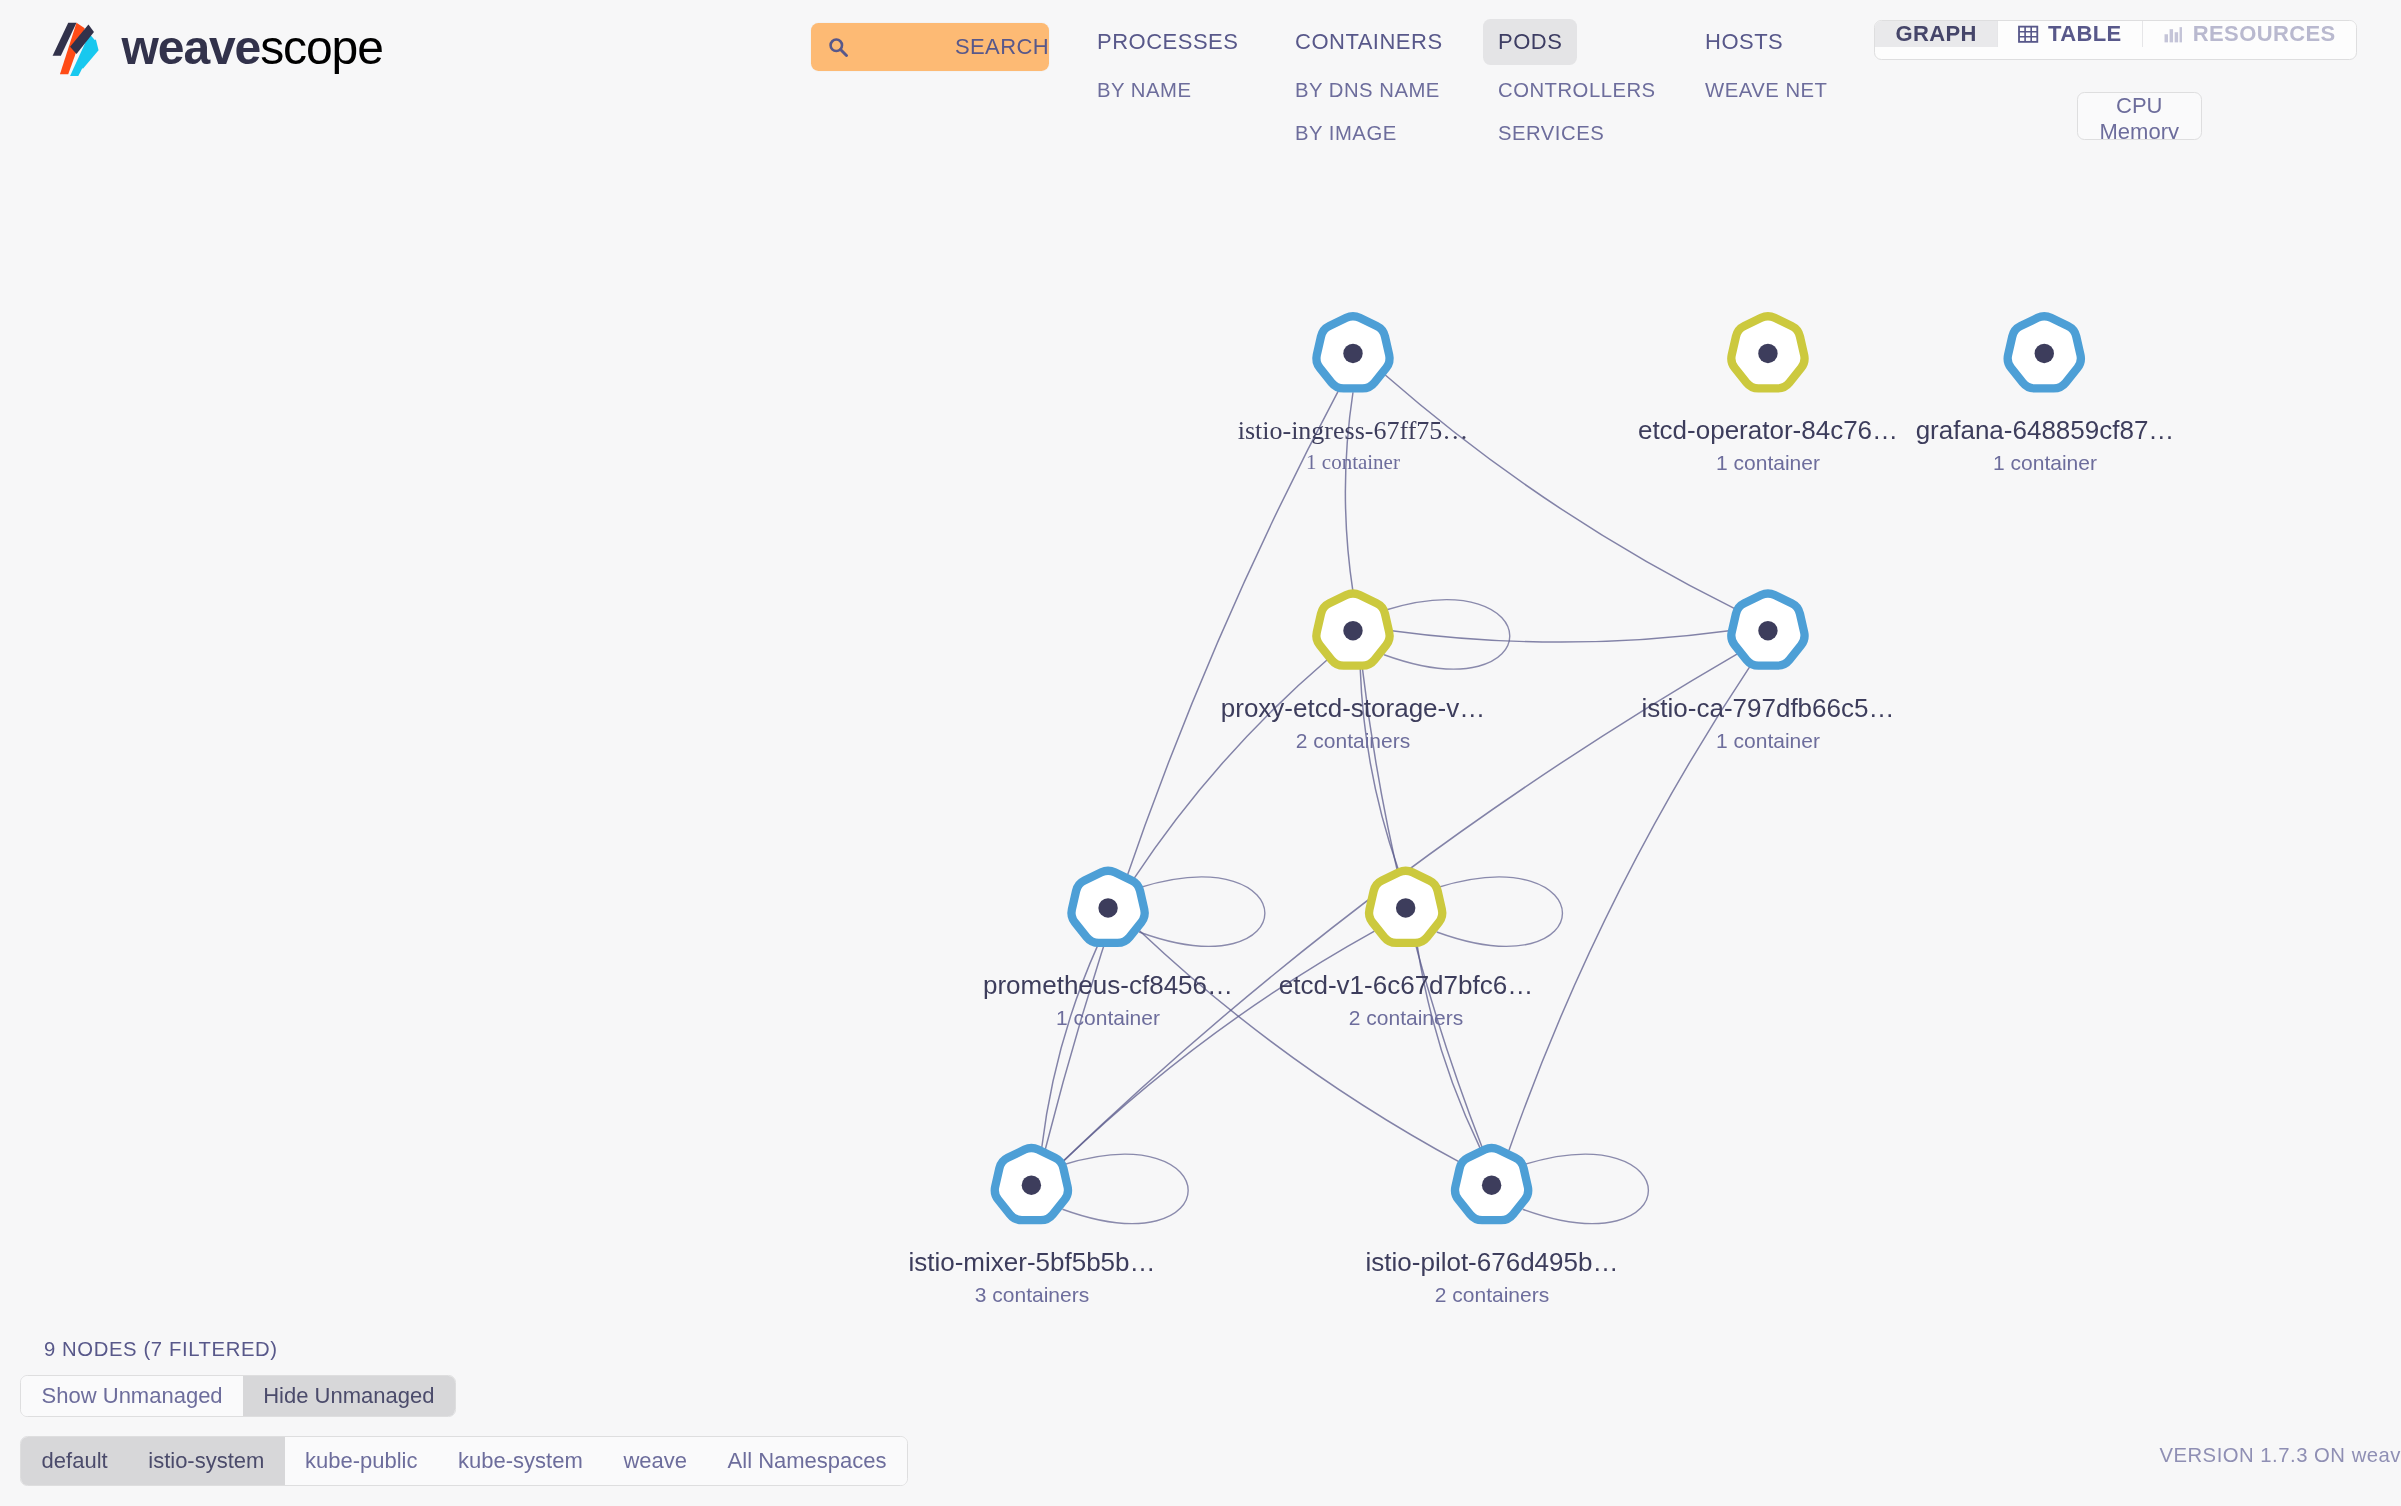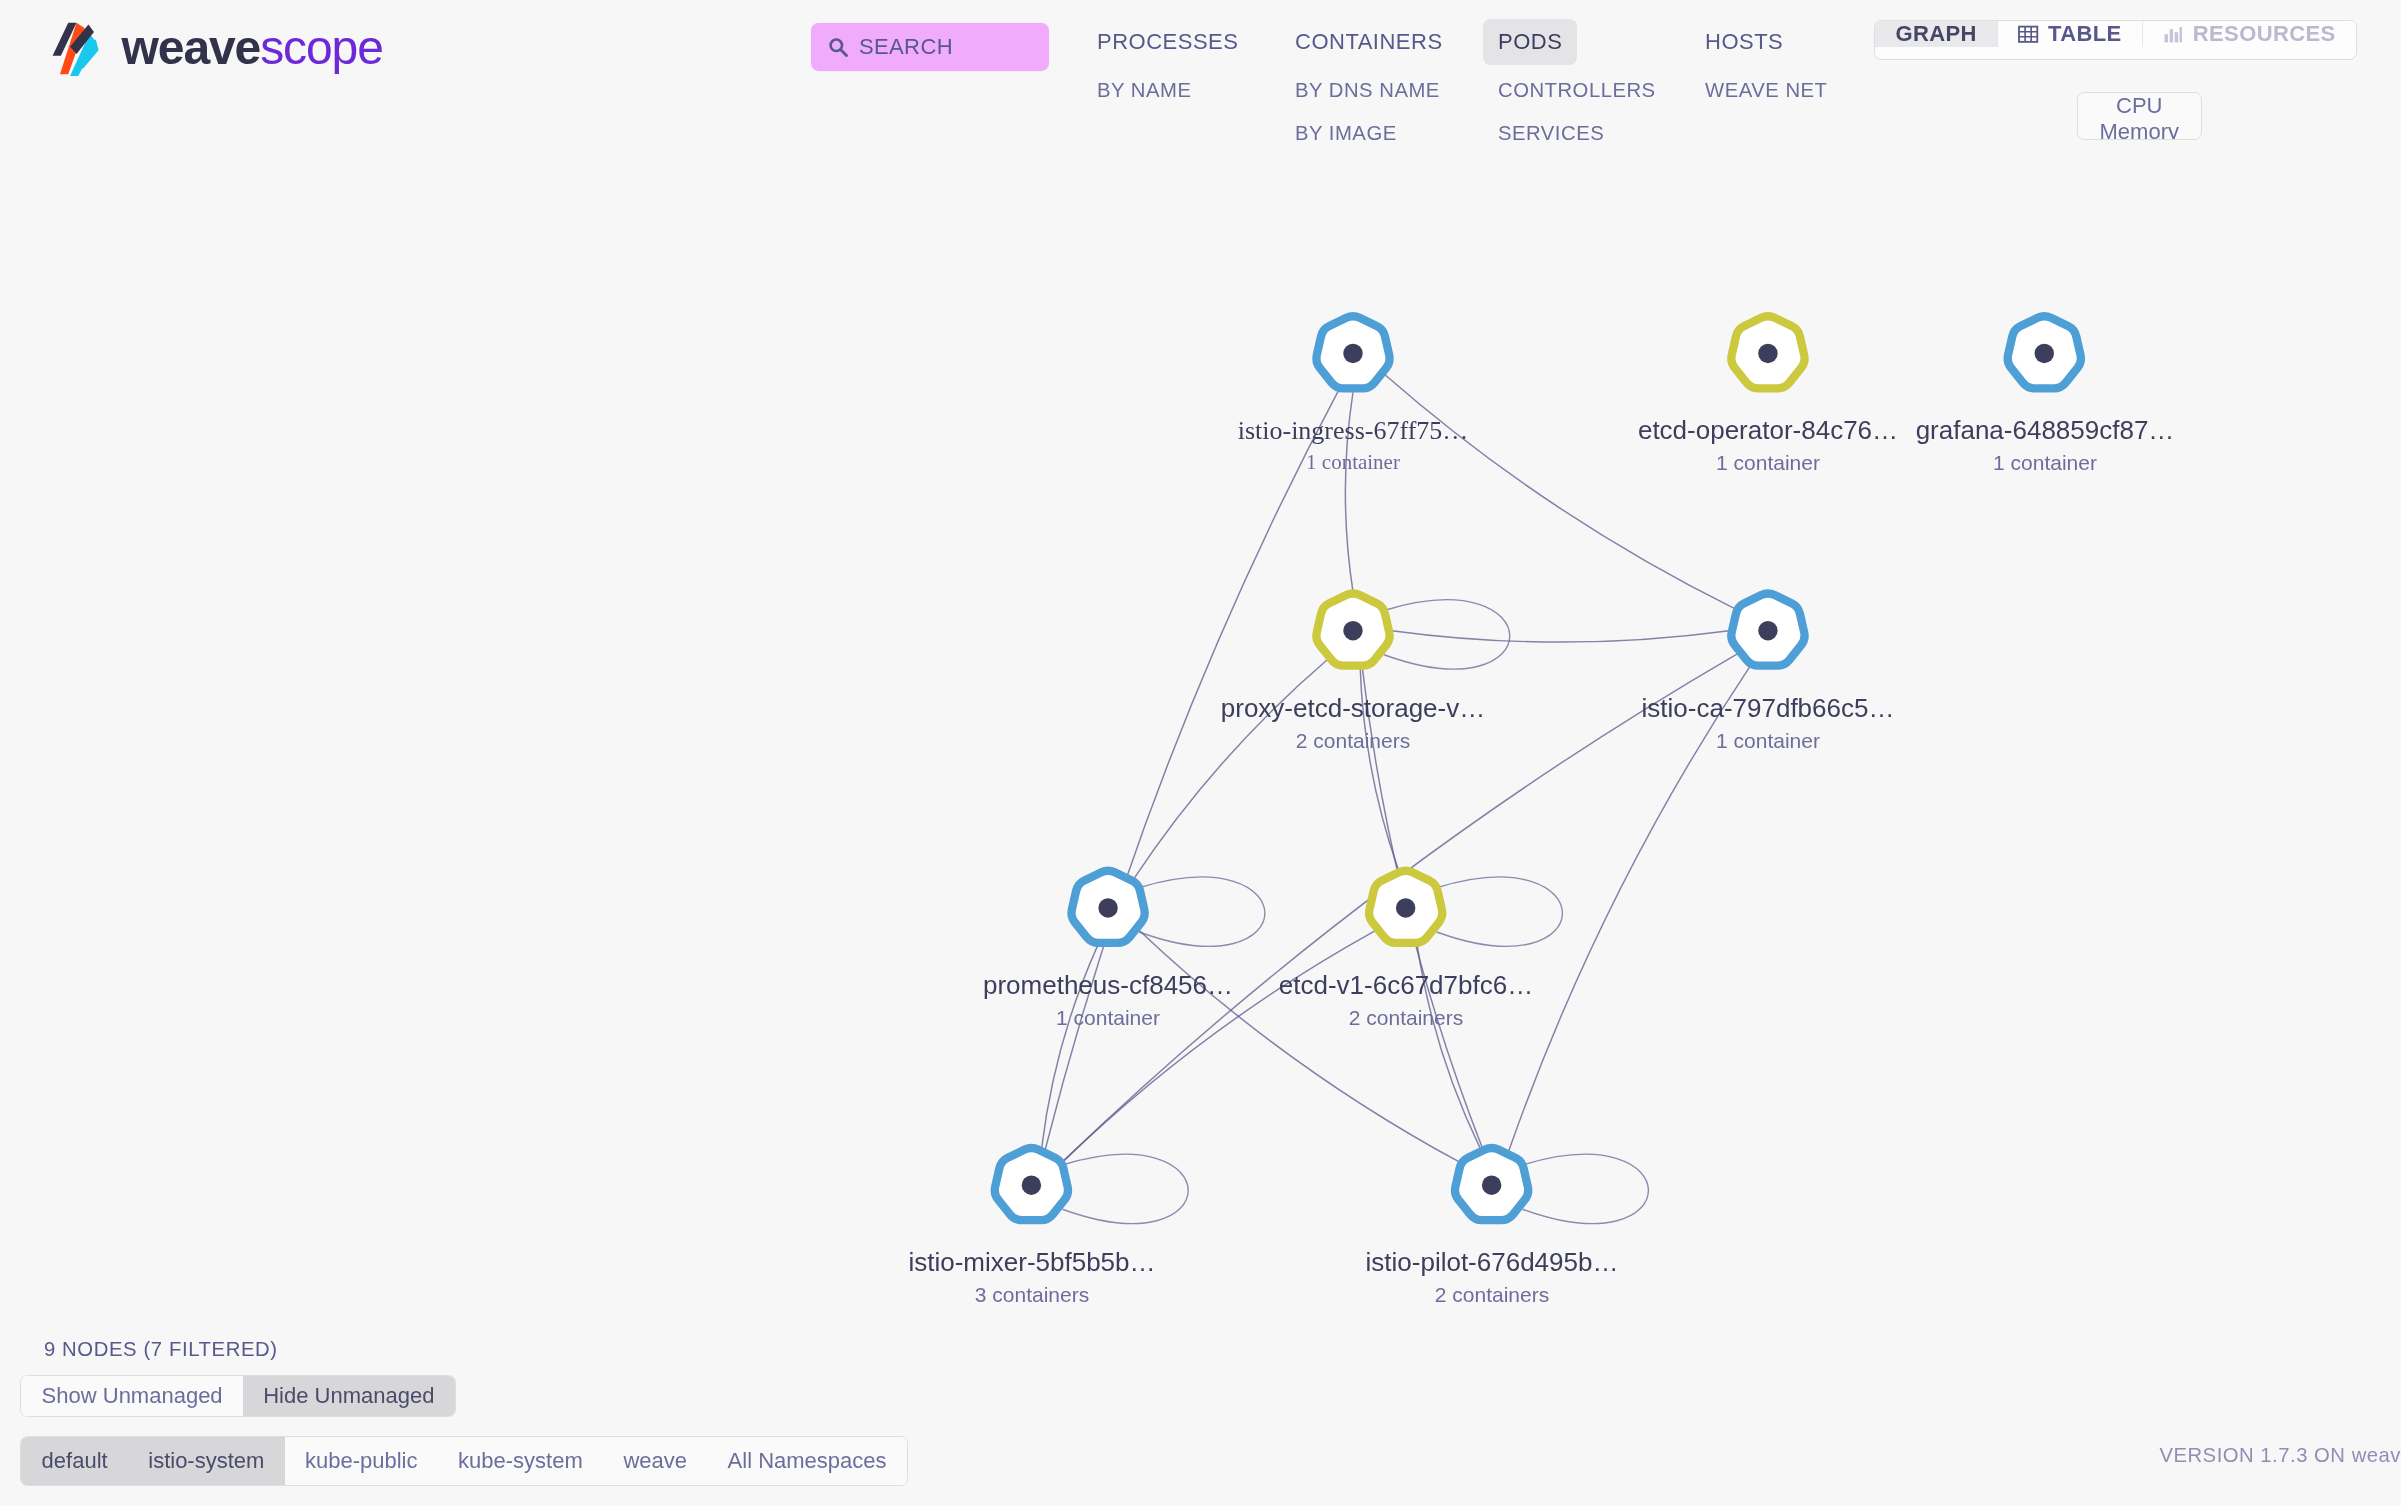--- a/index.html
+++ b/index.html
@@ -9,28 +9,29 @@
     font-family: "Liberation Sans", sans-serif;
     overflow: hidden;
   }
   #app { position: relative; width: 2401px; height: 1507px; background: #f7f7f8; }
 
   
   .logo-wrap { position: absolute; left: 48px; top: 18.5px; display: flex; align-items: center; gap: 16.6px; }
   .logo-mark { width: 57px; height: 59px; }
   .logo-text { font-size: 48px; letter-spacing: -1.1px; line-height: 1; white-space: nowrap; }
   .logo-text .bold { color: #32324b; font-weight: 700; }
-  .logo-text .thin { color: #6d28d9; font-weight: 300; }
+  .logo-text .thin { color: #000000; font-weight: 300; }
 
   .search-box {
     position: absolute; left: 811px; top: 23px;
     width: 238px; height: 48px;
-    background: #f0abfc; border-radius: 7.4px;
+    background: #fdba74; border-radius: 7.4px;
     display: flex; align-items: center; padding-left: 16.6px; gap: 11px;
     box-shadow: 0 0 0 0.9px rgba(0,0,0,0.015);
+    justify-content: space-between;
   }
   .search-icon { width: 20.3px; height: 20.3px; flex: 0 0 auto; }
   .search-placeholder { color: #58588a; font-size: 22px; letter-spacing: 0.4px; }
 
   .topo-col { position: absolute; top: 18.5px; }
   .topo-item {
     font-size: 22px; letter-spacing: 0.5px; color: #58588a;
     padding: 10.2px 15px; border-radius: 7.4px; white-space: nowrap;
     display: inline-block; cursor: pointer;
   }

